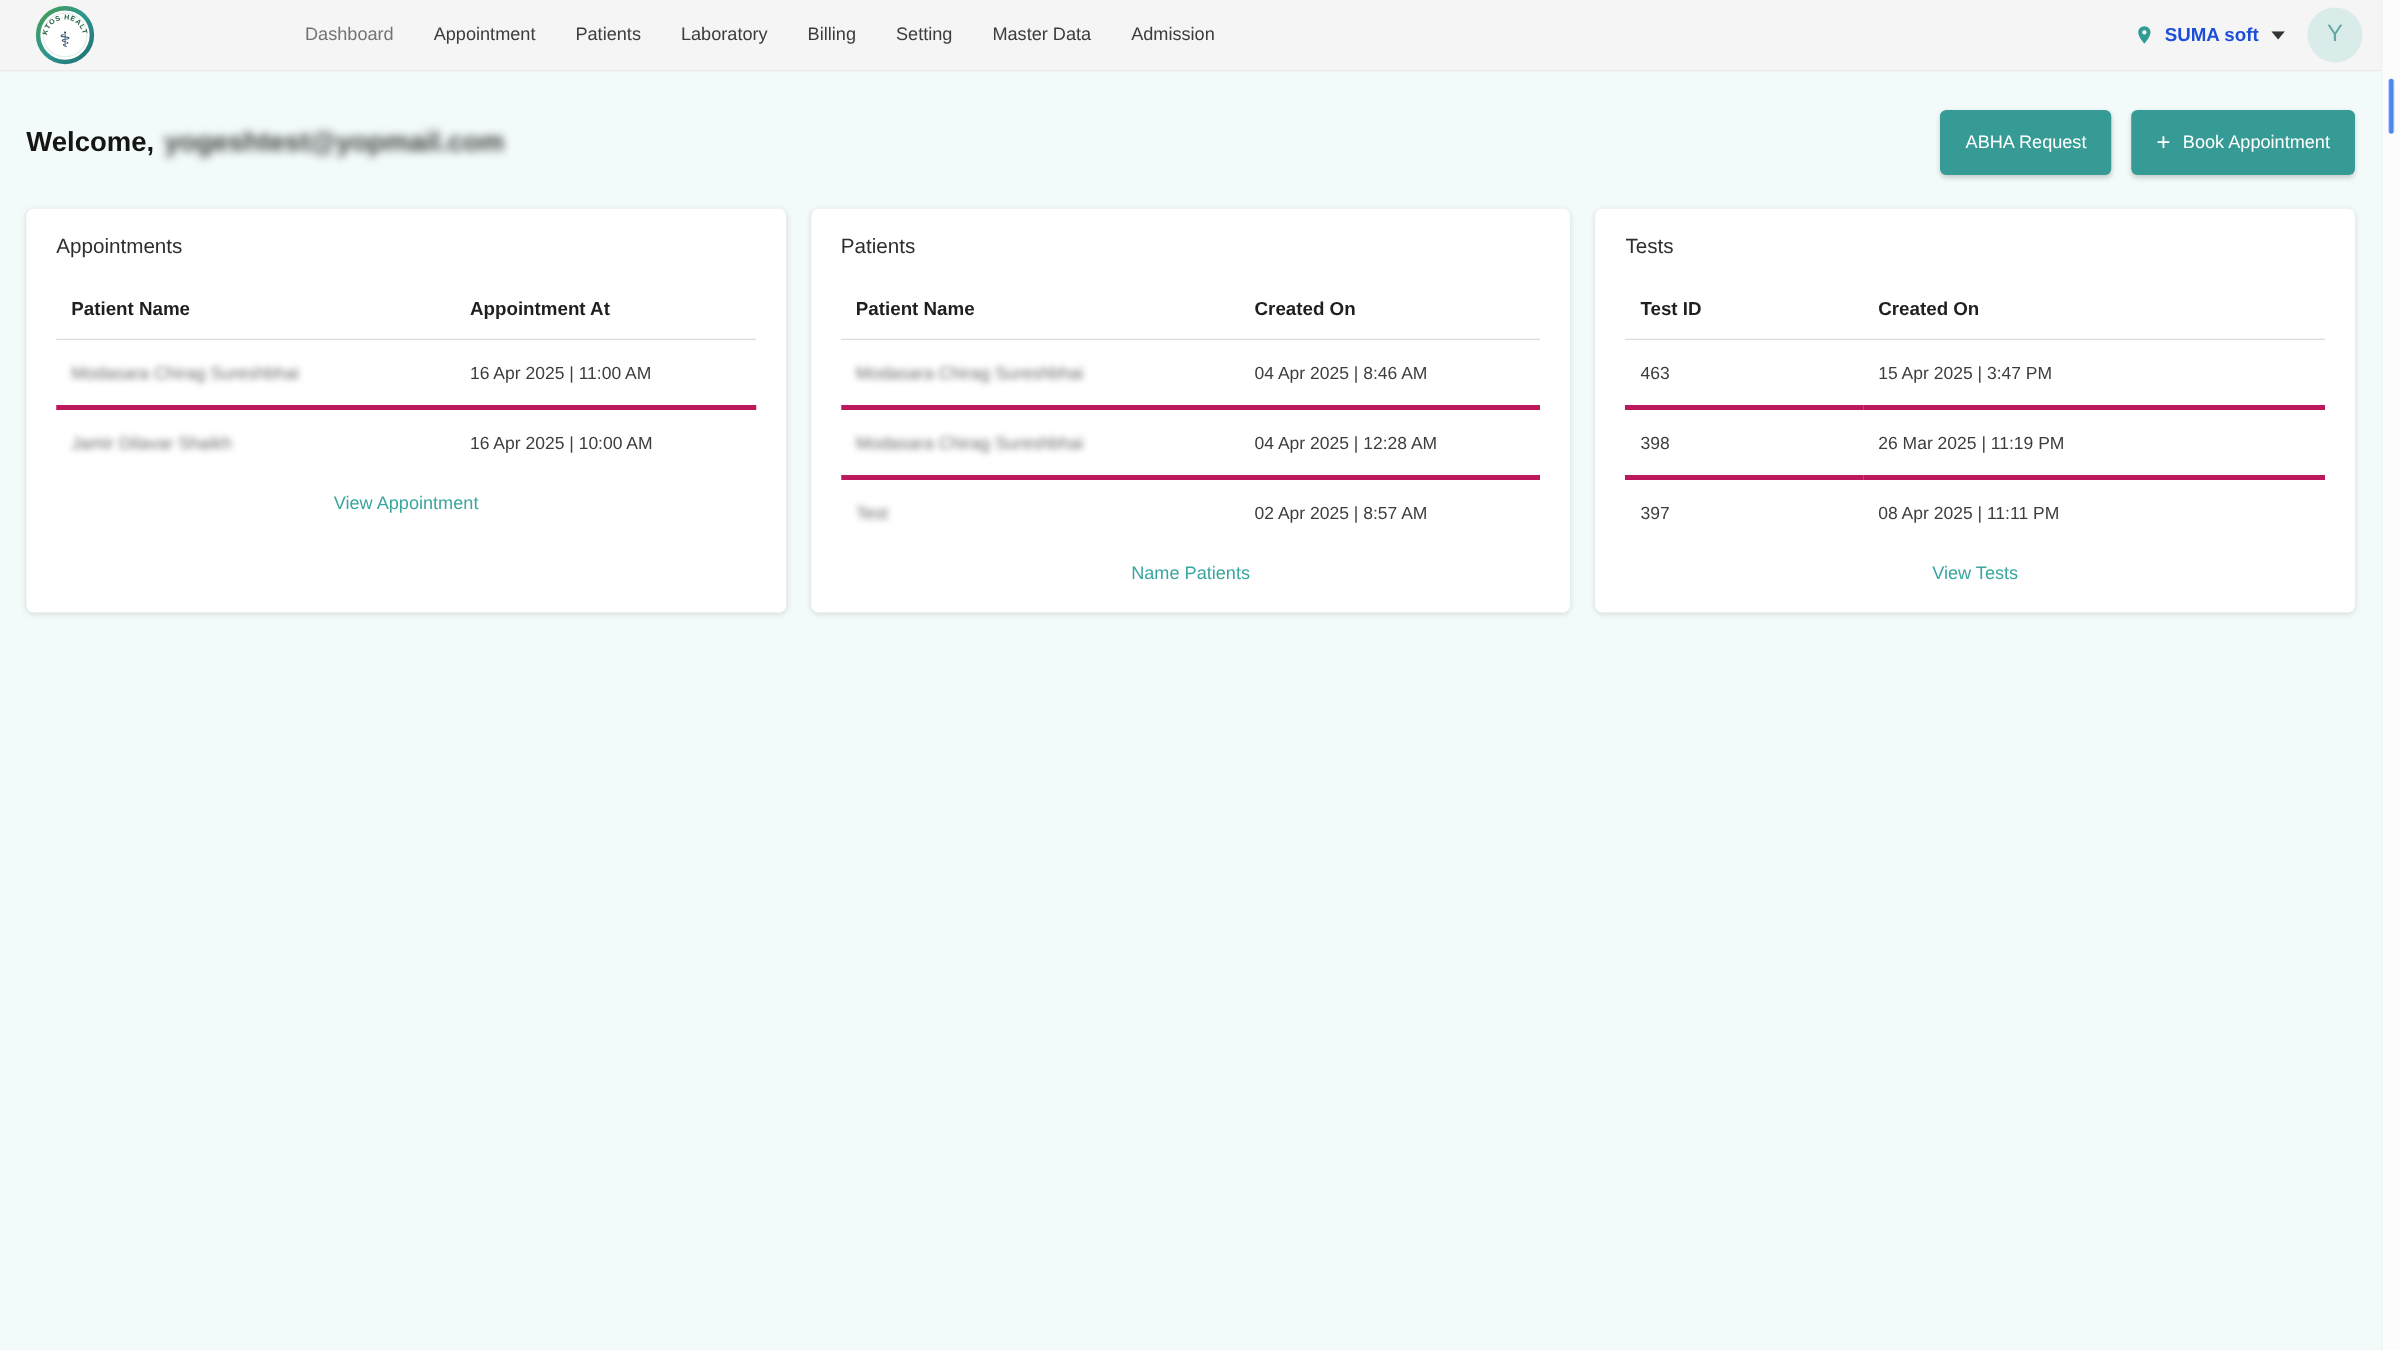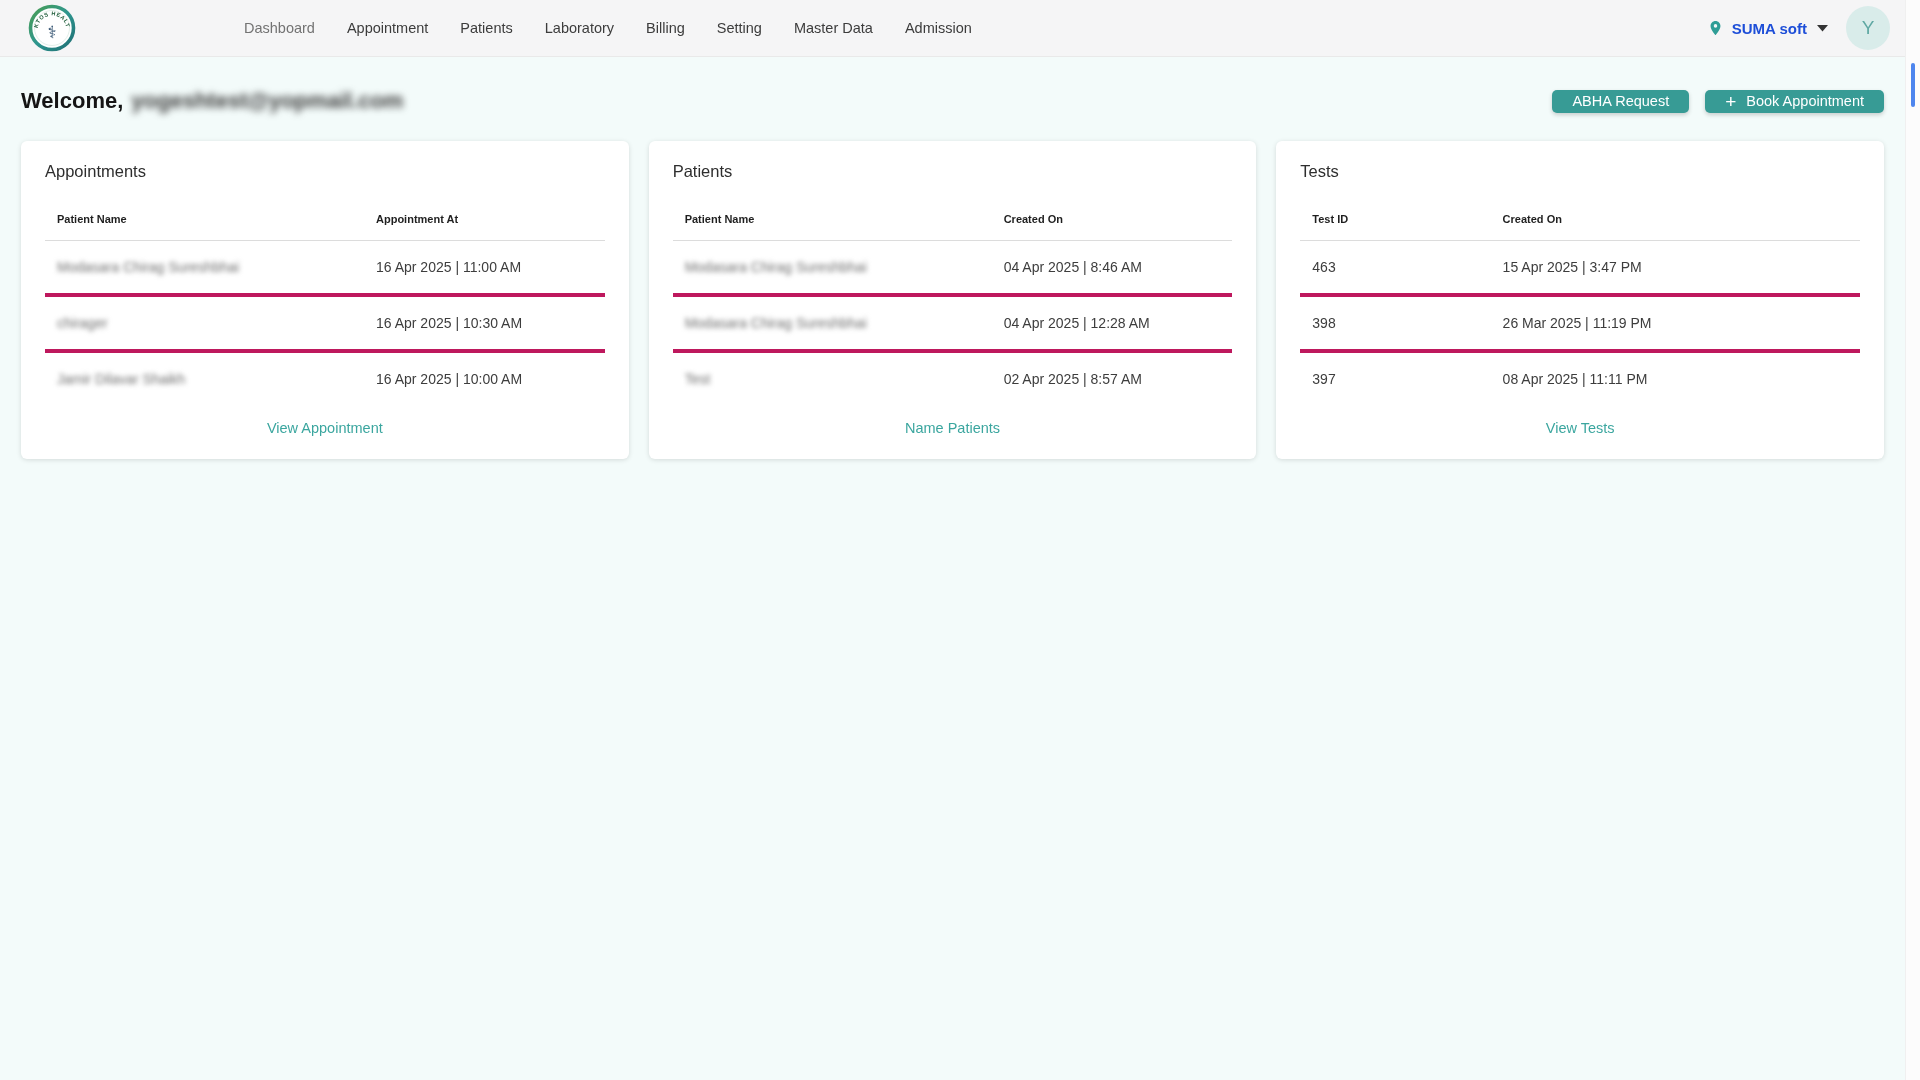--- a/index.html
+++ b/index.html
@@ -62,21 +62,21 @@
     align-items: center;
   }
   .welcome { font-size: 22px; color: #151515; display: flex; align-items: center; }
   .welcome .email {
     margin-left: 8px;
     color: #3a3a3a;
     filter: blur(3.5px);
   }
   .action-btns { display: flex; gap: 16px; }
   .btn {
-    height: 23px;
+    height: 52px;
     padding: 0 20px;
     border: none;
     border-radius: 5px;
     background: #379b95;
     color: #ffffff;
     font-size: 14.5px;
     font-family: "Liberation Sans", sans-serif;
     display: flex; align-items: center; justify-content: center;
     cursor: pointer;
     box-shadow: 0 2px 4px rgba(0,0,0,0.18);
@@ -94,21 +94,21 @@
   .card {
     background: #ffffff;
     border-radius: 6px;
     box-shadow: 0 1px 5px rgba(0,0,0,0.13);
     padding: 21px 24px 10px 24px;
   }
   .card-title { font-size: 16.5px; font-weight: 400; color: #2e2e2e; margin-bottom: 24px; }
   table { width: 100%; border-collapse: collapse; table-layout: fixed; }
   th {
     text-align: left;
-    font-size: 11px;
+    font-size: 15px;
     font-weight: bold;
     color: #1f1f1f;
     padding: 8px 12px 15px 12px;
     border-bottom: 1px solid #dcdcdc;
   }
   td {
     font-size: 14px;
     color: #3d3d3d;
     padding: 18px 12px;
     border-bottom: 4px solid #be185d;
@@ -215,24 +215,20 @@
           <th>Patient Name</th>
           <th>Appointment At</th>
         </tr>
       </thead>
       <tbody>
             <tr>
     <td class="blurred">Modasara Chirag Sureshbhai</td>
     <td>16 Apr 2025 | 11:00 AM</td>
   </tr>
             <tr>
-    <td class="blurred">chirager</td>
-    <td>16 Apr 2025 | 10:30 AM</td>
-  </tr>
-            <tr>
     <td class="blurred">Jamir Dilavar Shaikh</td>
     <td>16 Apr 2025 | 10:00 AM</td>
   </tr>
           </tbody>
     </table>
     <div class="card-footer">
       <a class="view-link">View Appointment</a>
     </div>
   </section>
       <section class="card">

